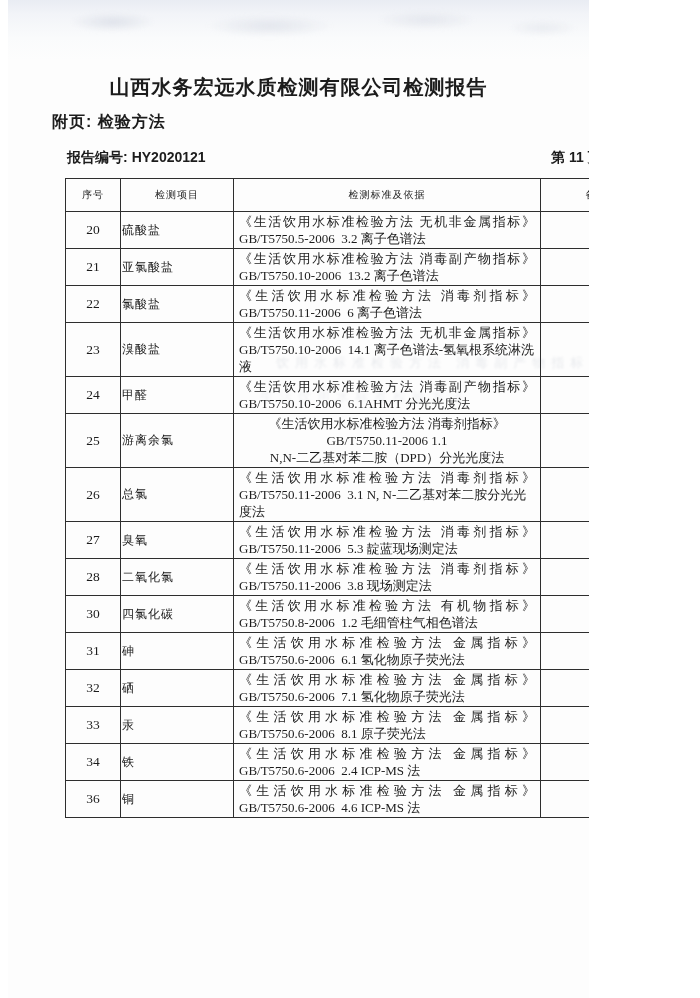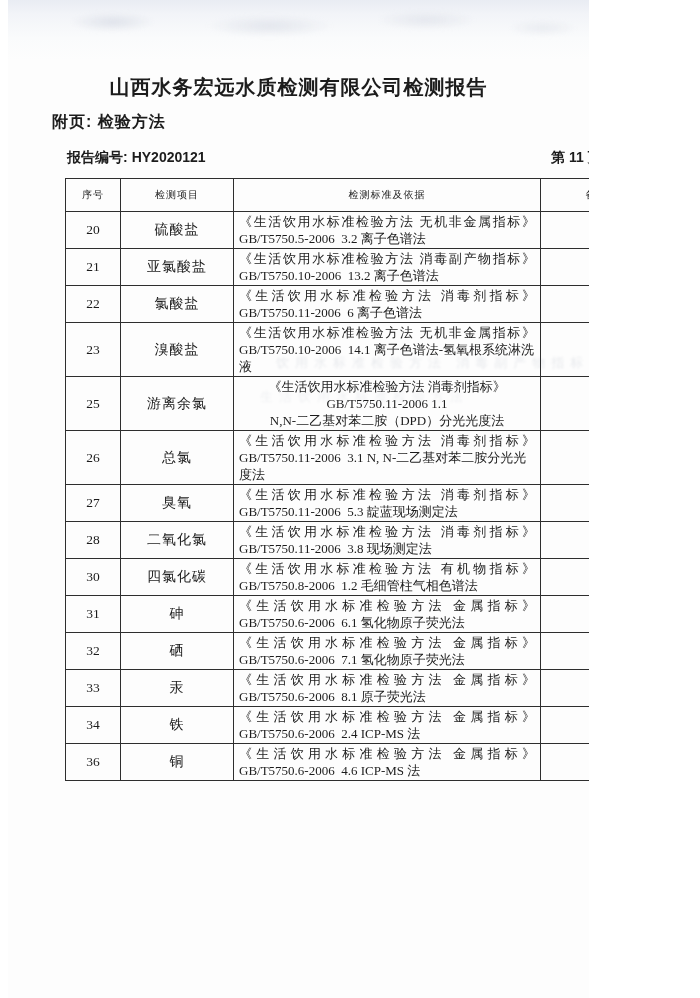--- a/index.html
+++ b/index.html
@@ -45,21 +45,21 @@
   }
   .methods th,.methods td{
     border:1px solid #2e2e2e;vertical-align:middle;
     overflow:hidden;
   }
   .methods th{
     font-weight:400;font-size:10px;height:30px;text-align:center;
     letter-spacing:1px;
   }
   td.c-no{text-align:center;font-size:13.5px;width:55px;}
-  td.c-item{text-align:center;font-size:14px;letter-spacing:1px;width:113px;}
+  td.c-item{font-size:12px;letter-spacing:1px;width:113px;}
   td.c-std{width:307px;padding:1px 5px;line-height:17px;}
   td.c-remark{width:112px;}
   .std-title{white-space:normal;}
   .std-title.just{text-align:justify;text-align-last:justify;}
   .std-method{white-space:pre-wrap;text-align:left;}
   .std-title.center,.std-method.center{text-align:center;text-align-last:center;}
   .ghost{
     position:absolute;color:#51617a;opacity:.12;filter:blur(1.2px);
     font-size:13px;letter-spacing:6px;white-space:nowrap;pointer-events:none;
   }
@@ -141,20 +141,29 @@
     <tr>
       <td class="c-no">23</td>
       <td class="c-item">溴酸盐</td>
       <td class="c-std">
         <div class="std-title just">《生活饮用水标准检验方法 无机非金属指标》</div>
         <div class="std-method">GB/T5750.10-2006  14.1 离子色谱法-氢氧根系统淋洗液</div>
       </td>
       <td class="c-remark"></td>
     </tr>
 
+    <tr>
+      <td class="c-no">24</td>
+      <td class="c-item">甲醛</td>
+      <td class="c-std">
+        <div class="std-title just">《生活饮用水标准检验方法 消毒副产物指标》</div>
+        <div class="std-method">GB/T5750.10-2006  6.1AHMT 分光光度法</div>
+      </td>
+      <td class="c-remark"></td>
+    </tr>
 
     <tr>
       <td class="c-no">25</td>
       <td class="c-item">游离余氯</td>
       <td class="c-std">
         <div class="std-title center">《生活饮用水标准检验方法 消毒剂指标》</div>
         <div class="std-method center">GB/T5750.11-2006 1.1
 N,N-二乙基对苯二胺（DPD）分光光度法</div>
       </td>
       <td class="c-remark"></td>

